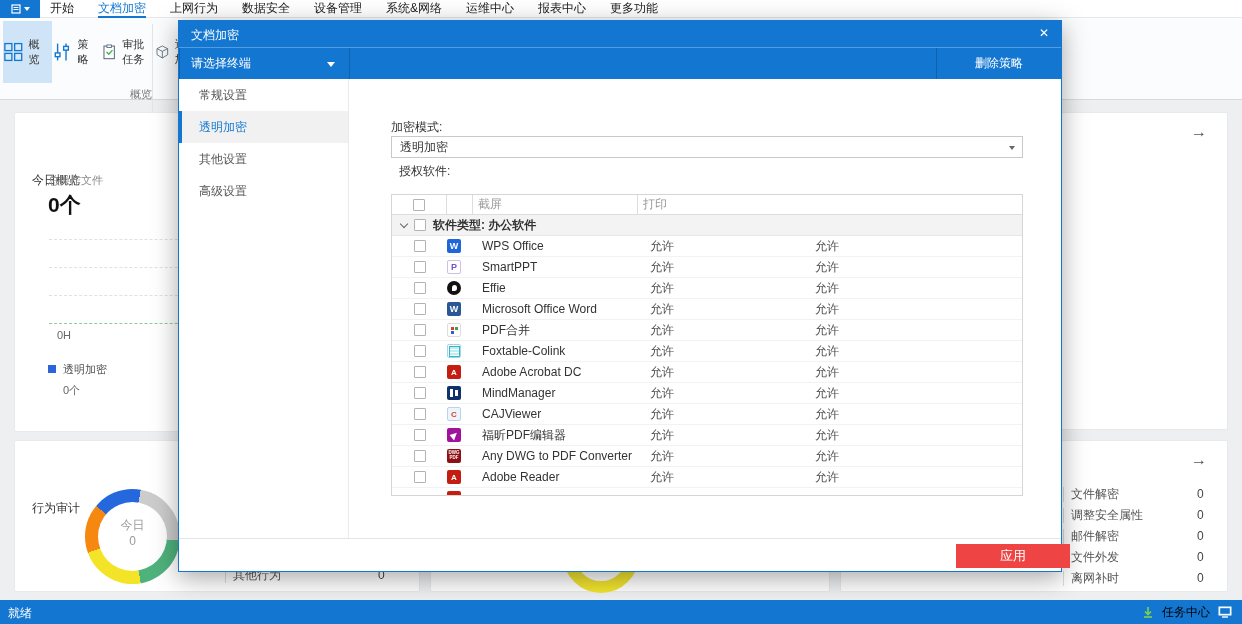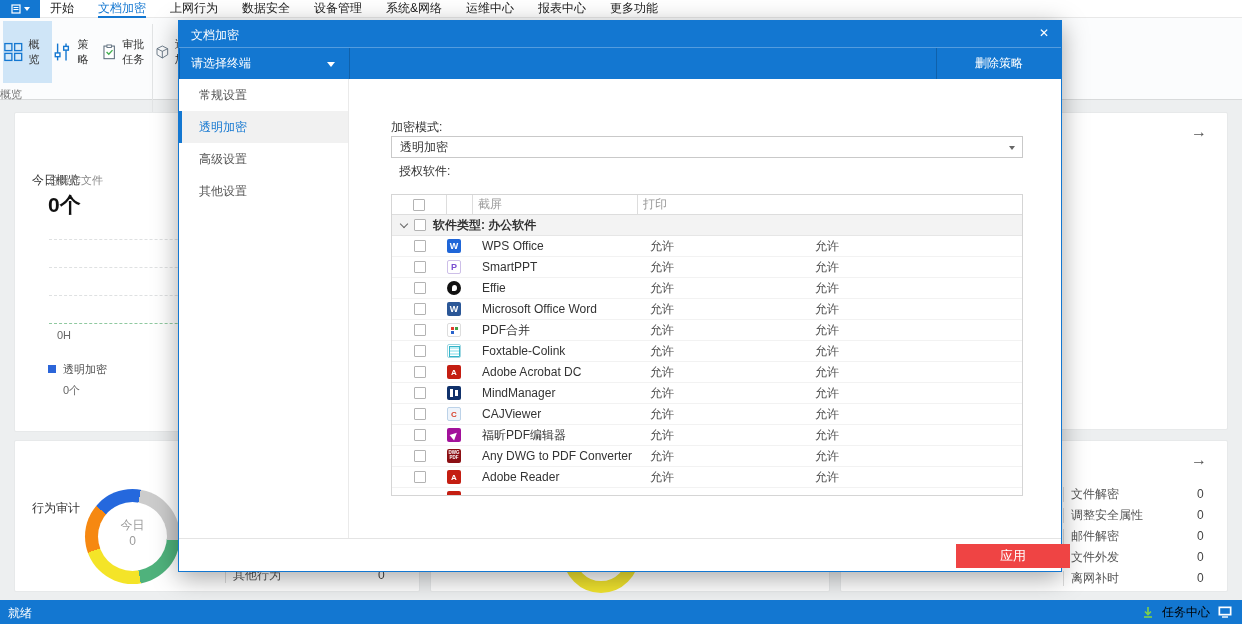--- a/index.html
+++ b/index.html
@@ -16,21 +16,21 @@
   .app-caret { width:0; height:0; border-left:3px solid transparent; border-right:3px solid transparent; border-top:4px solid #fff; }
   .tabs { position:absolute; left:50px; top:0; height:18px; display:flex; gap:24px; }
   .tab { font-size:12px; color:#1a1a1a; line-height:16px; height:18px; cursor:pointer; }
   .tab.sel { color:#1377d1; border-bottom:2px solid #1377d1; }
   
   .ribbon { position:absolute; left:0; top:18px; width:1242px; height:82px; background:#fbfcfd; border-bottom:1px solid #d8dadb; z-index:1; }
   .rb-row { position:absolute; left:3px; top:3px; display:flex; }
   .rb { width:49px; height:62px; display:flex; flex-direction:row; align-items:center; justify-content:center; gap:5px; font-size:11px; color:#333; cursor:pointer; }
   .rb.sel { background:#cfe5f7; }
   .rb.wide { width:54px; }
-  .rb-group-label { position:absolute; left:0; top:69px; width:152px; text-align:left; font-size:11px; color:#777; }
+  .rb-group-label { position:absolute; left:0; top:69px; width:152px; text-align:right; font-size:11px; color:#777; }
   .rb-divider { position:absolute; left:152px; top:6px; height:88px; width:1px; background:#e2e4e5; }
   
   .card { position:absolute; background:#fff; border:1px solid #e7e9ea; border-radius:2px; }
   .card-title { position:absolute; left:17px; top:11px; font-size:12px; color:#333;margin-top:48px; }
   .arrow-link { position:absolute; right:20px; top:10px; font-size:16px; color:#555; cursor:pointer; line-height:18px; }
   #card-top-left    { left:14px;  top:112px; width:598px; height:320px; }
   #card-top-right   { left:622px; top:112px; width:606px; height:318px; }
   #card-bot-left    { left:14px;  top:440px; width:406px; height:152px; }
   #card-bot-mid     { left:430px; top:440px; width:400px; height:152px; }
   #card-bot-right   { left:840px; top:440px; width:388px; height:152px; }
@@ -254,22 +254,22 @@
     <div class="dt-spacer"></div>
     <div class="dt-div"></div>
     <div class="dt-sec dt-delete">
       <span>删除策略</span>
     </div>
   </div>
 
   <div class="dlg-side">
     <div class="side-item">常规设置</div>
     <div class="side-item sel">透明加密</div>
+    <div class="side-item">其他设置</div>
     <div class="side-item">高级设置</div>
-    <div class="side-item">其他设置</div>
   </div>
 
   <div class="dlg-main">
     <div class="fld-label" style="top:40px;">加密模式:</div>
     <div class="mode-select">
       <span>透明加密</span>
       <span class="sel-caret"></span>
     </div>
     <div class="fld-label" style="top:84px;margin-left:8px;">授权软件:</div>
 

